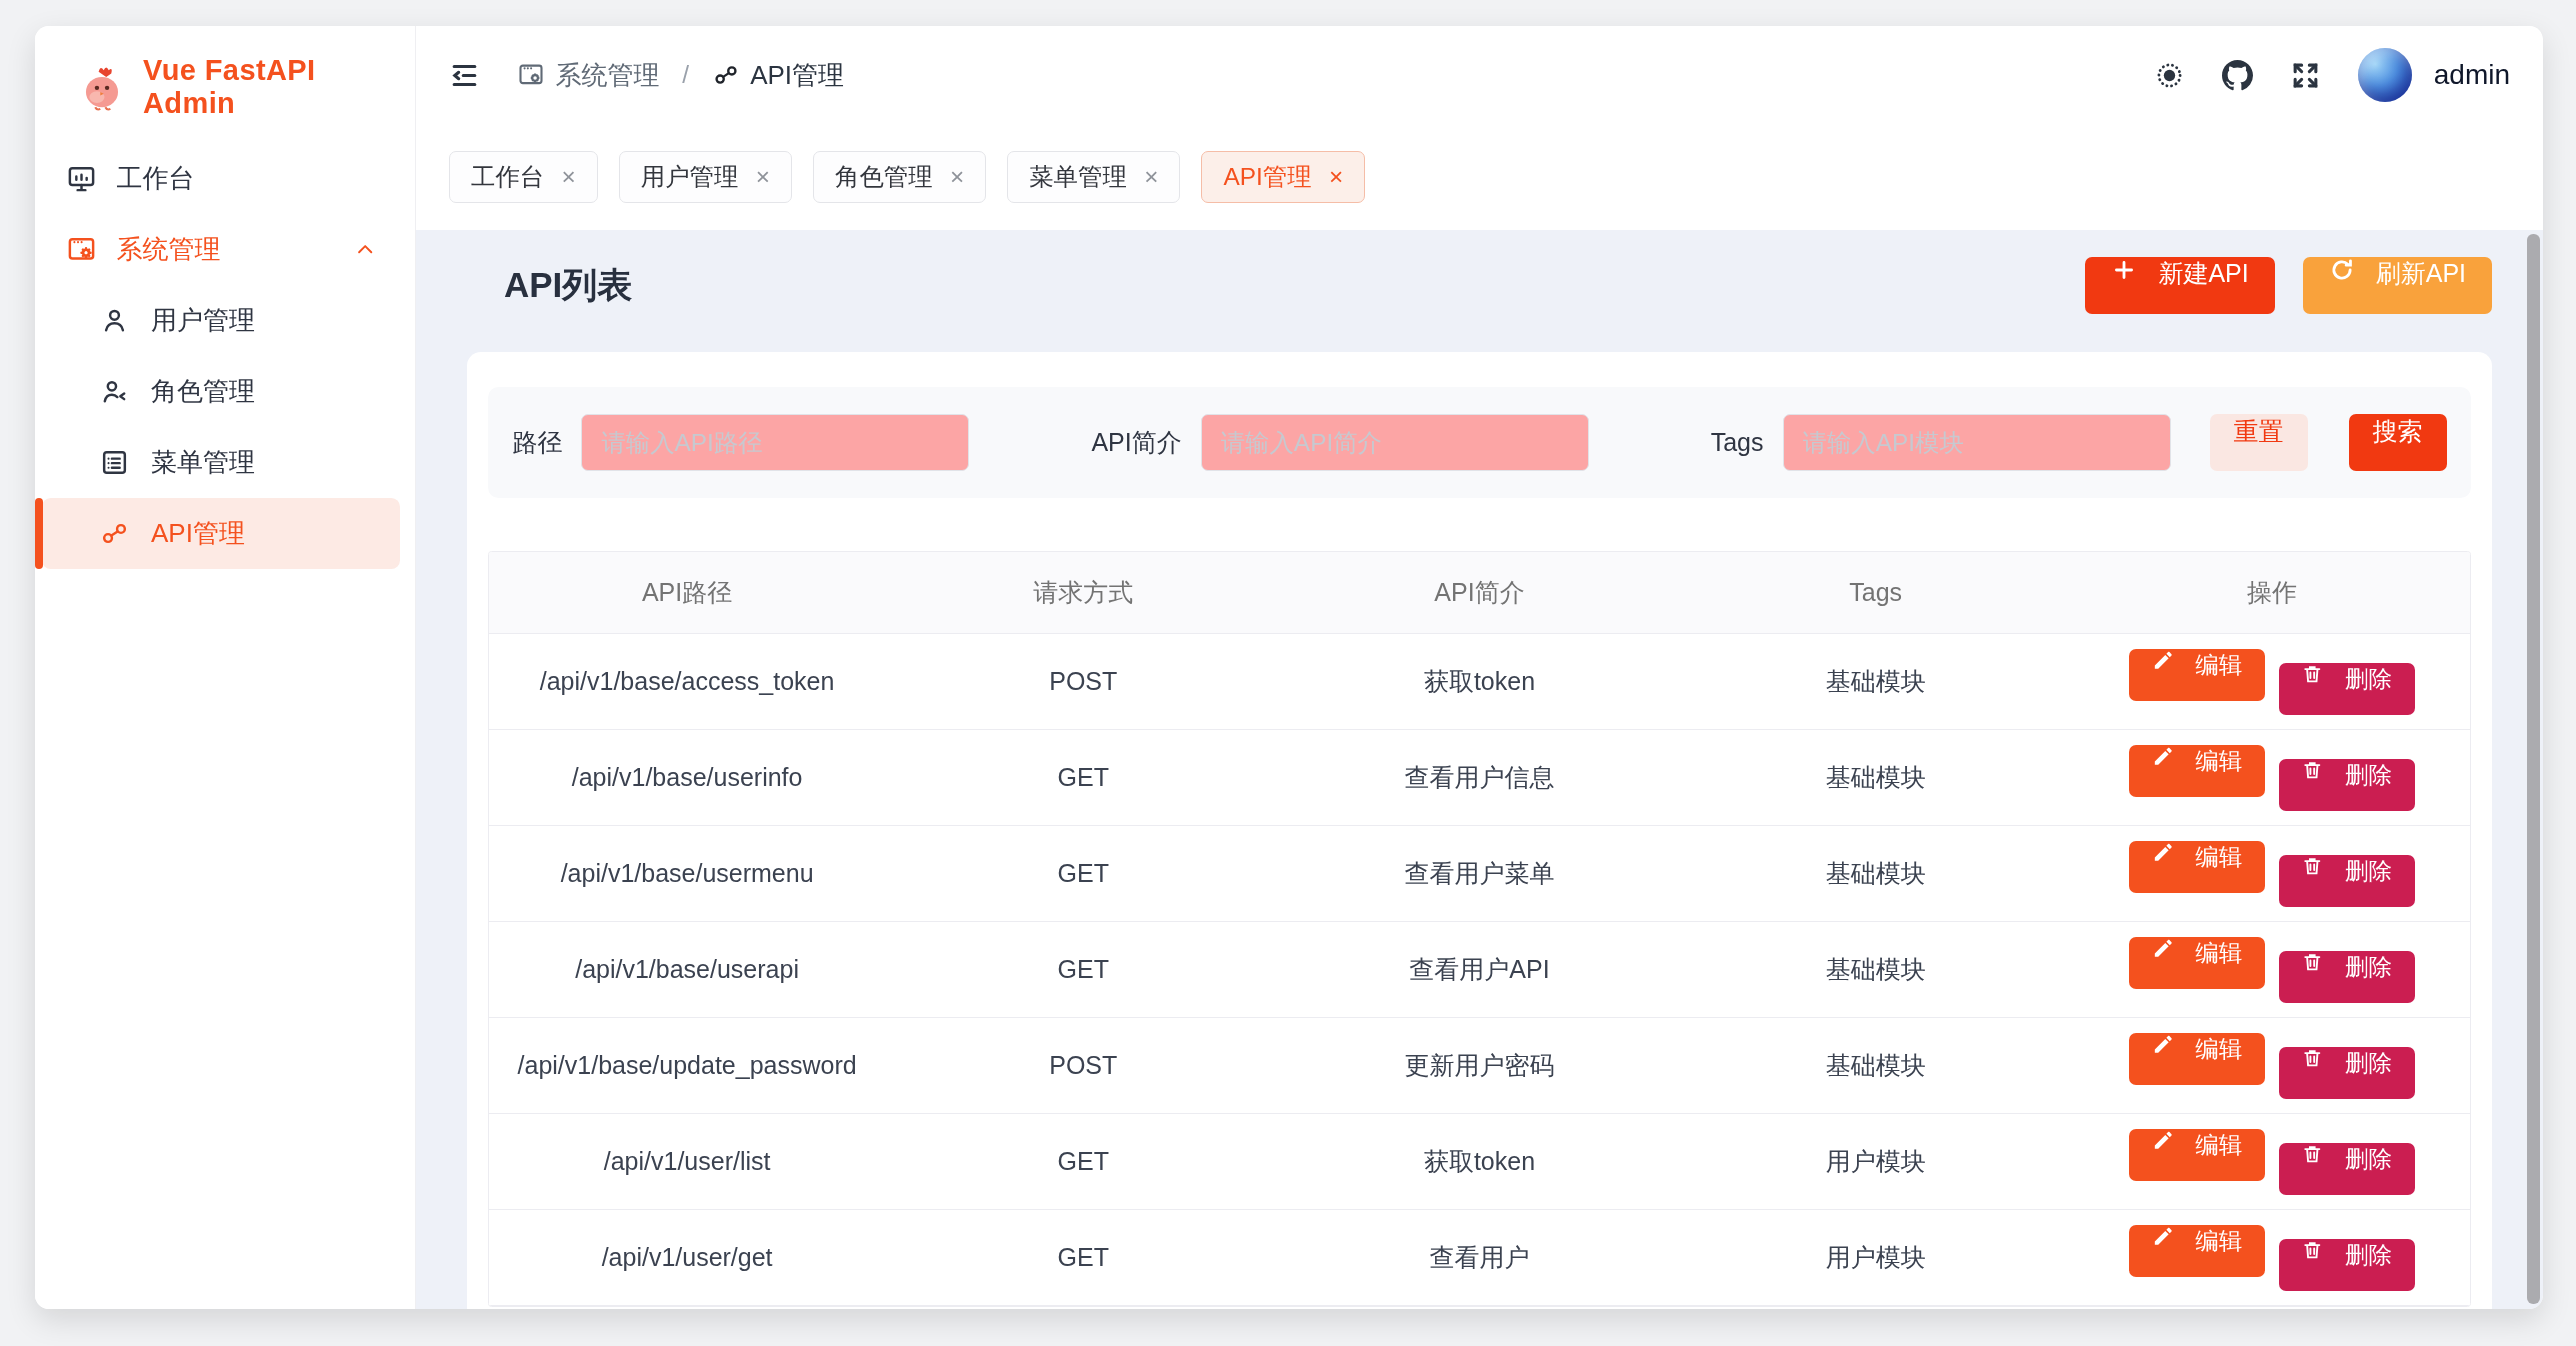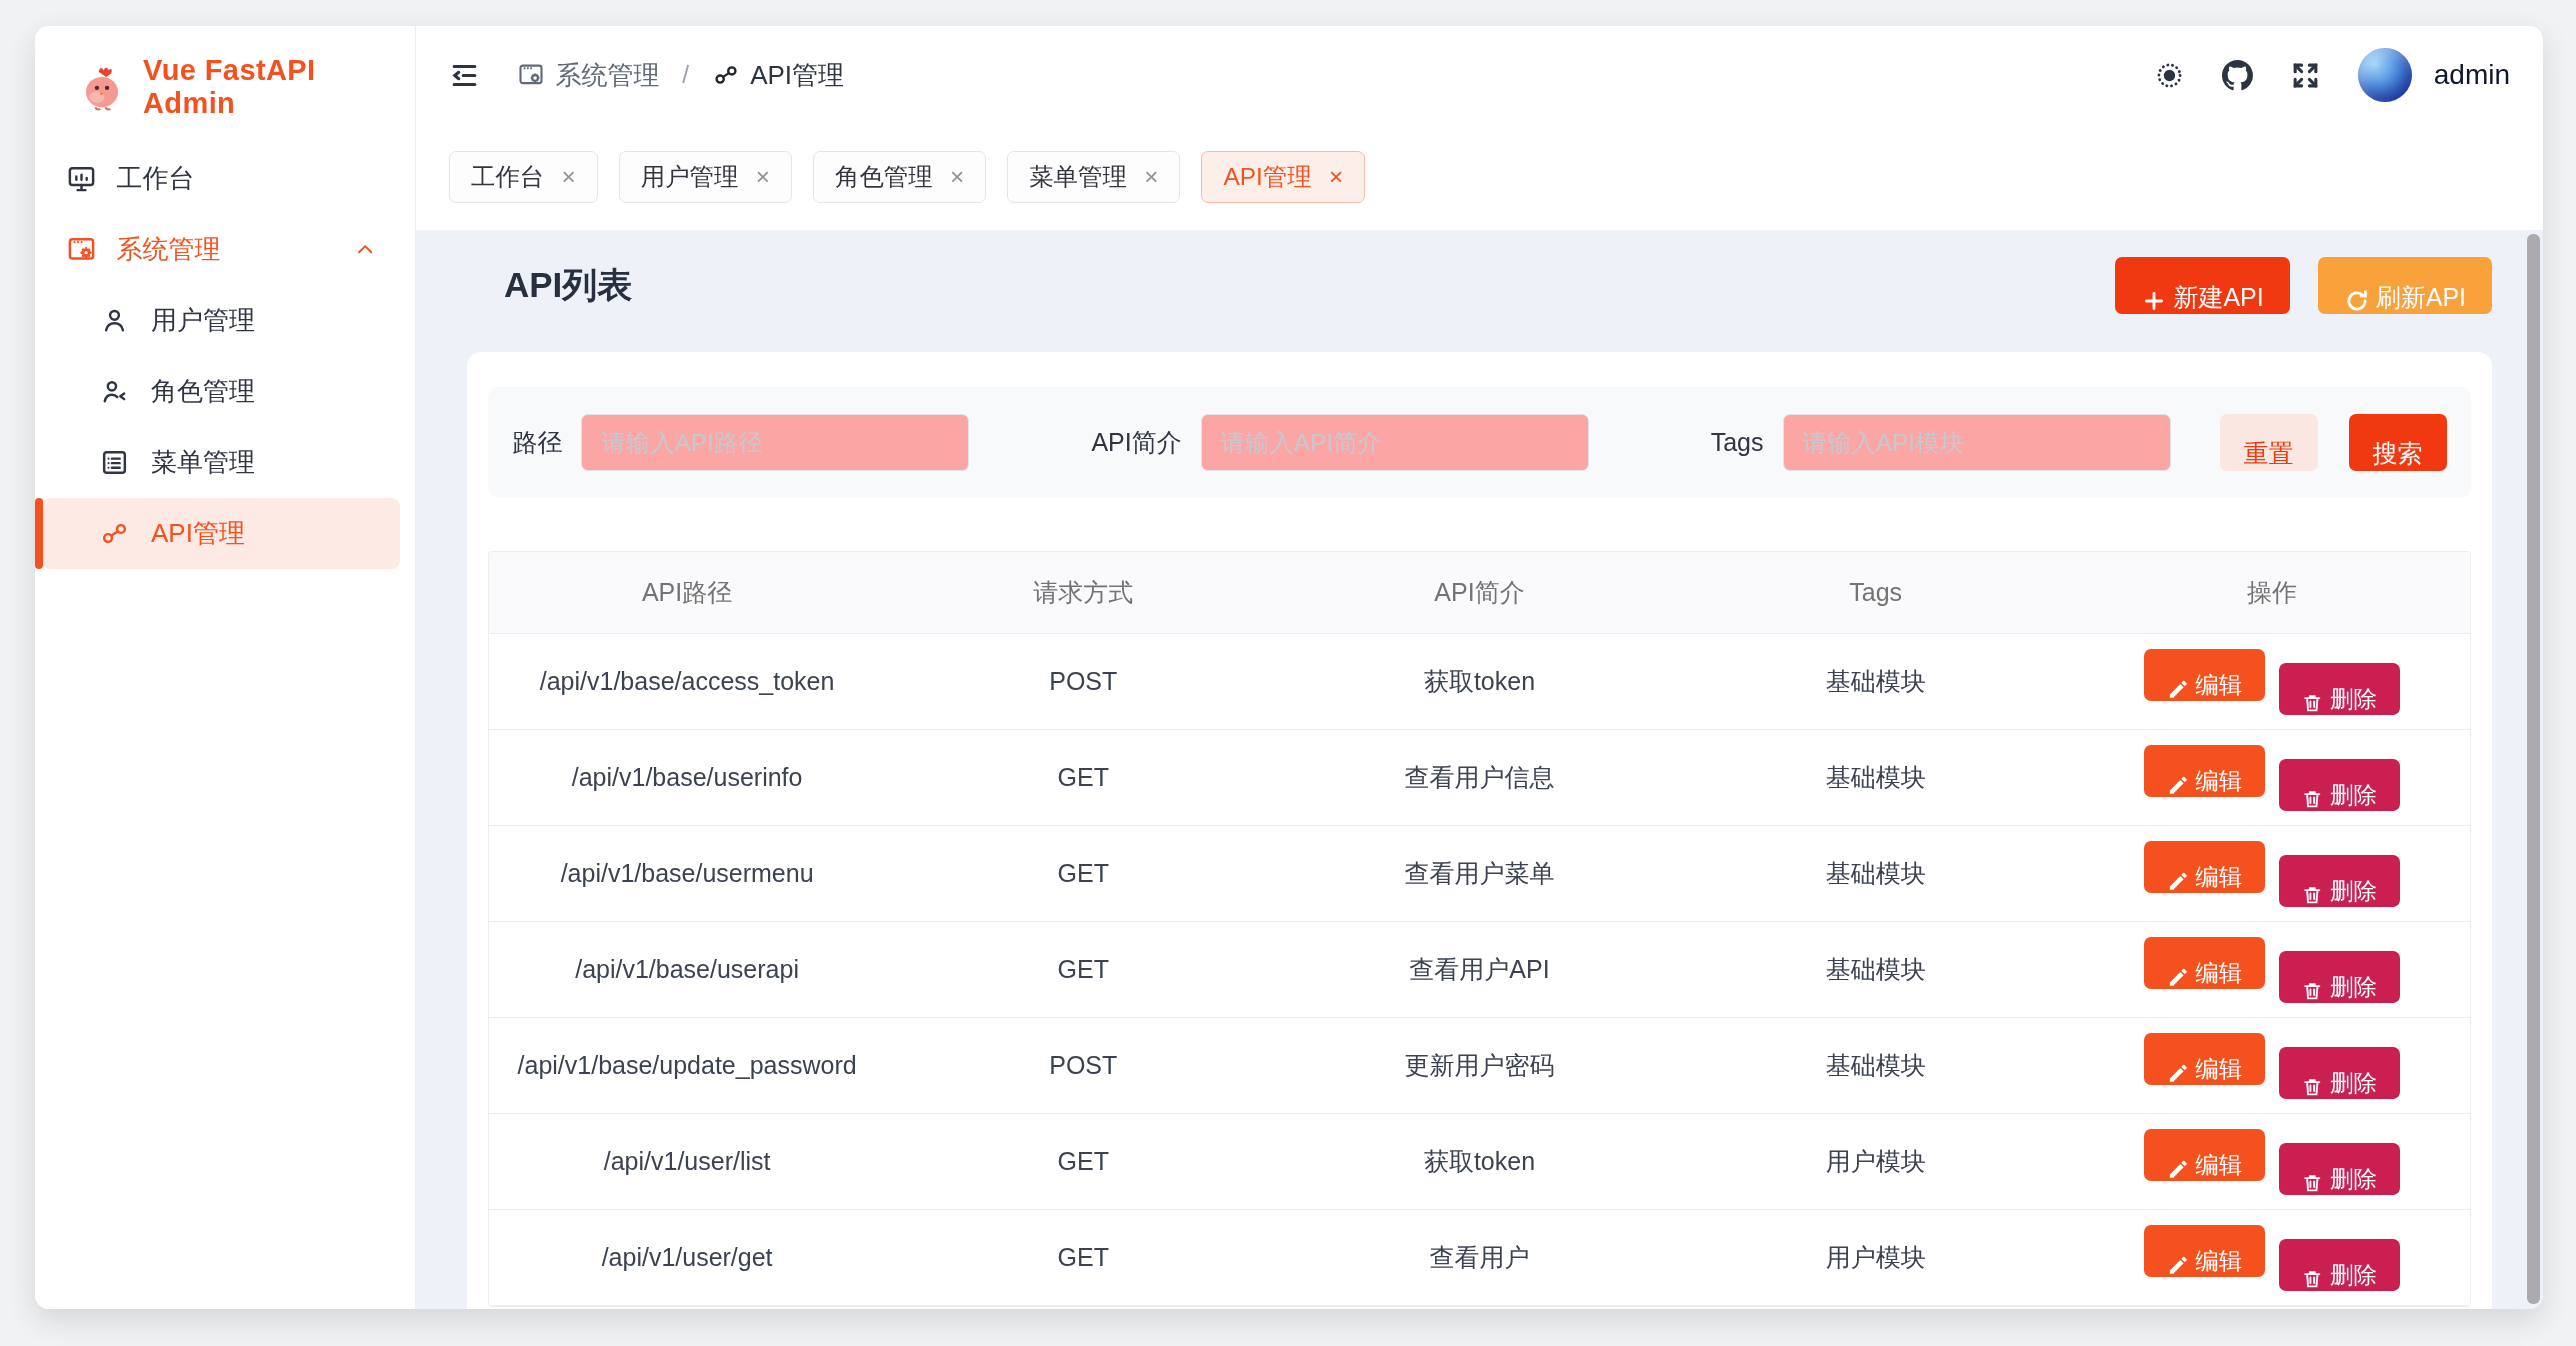--- a/index.html
+++ b/index.html
@@ -73,36 +73,36 @@
     font-size:24.4px;color:#33363d;cursor:pointer;
   }
   .tab .x{font-size:24.4px;color:#8f939a;line-height:1;}
   .tab.active{background:#fcefe9;border-color:#f5bda7;color:var(--brand);}
   .tab.active .x{color:var(--brand);}
   
   .content{flex:1;background:var(--content-bg);position:relative;overflow:hidden;padding:26px 51px 0 51px;}
   .content-head{display:flex;align-items:center;justify-content:space-between;height:59px;}
   .page-title{font-size:35px;font-weight:600;color:#28303f;margin-left:37px;}
   .head-btns{display:flex;gap:28px;}
-  .btn{display:inline-flex;align-items:flex-end;justify-content:center;gap:6px;border:none;cursor:pointer;
+  .btn{display:inline-flex;align-items:flex-start;justify-content:center;gap:21px;border:none;cursor:pointer;
     border-radius:7px;font-size:25px;color:#fff;font-family:inherit;}
   .btn svg{width:26px;height:26px;}
   .btn-create{height:57px;padding:0 26px;background:var(--primary);}
   .btn-refresh{height:57px;padding:0 26px;background:var(--warning);}
   .card{margin-top:37px;background:#fff;border-radius:14px;padding:35px 21px 21px 21px;height:1219px;}
   .filter{background:var(--panel-bg);border-radius:10.5px;height:111px;display:flex;align-items:center;padding:0 24.4px;}
   .fgroup{display:flex;align-items:center;gap:19px;margin-right:122px;}
   .fgroup:nth-of-type(3){margin-right:0;}
   .flabel{font-size:25px;color:#2f3542;white-space:nowrap;}
   .finput{width:388px;height:57px;background:#fca5a5;border:1.7px solid #e1e3e8;border-radius:7px;
     padding:0 19px;font-size:24.4px;color:#2f3542;font-family:inherit;outline:none;}
   .finput::placeholder{color:#c6c9d0;}
   .fspacer{flex:1;}
   .btn-reset{height:57px;width:98px;background:var(--reset-bg);color:var(--primary);}
-  .btn-search{height:57px;width:98px;background:var(--primary);margin-left:31px;}
+  .btn-search{height:57px;width:98px;background:var(--primary);margin-left:41px;}
   .table{margin-top:53px;border:0.9px solid var(--line);border-radius:3.5px;overflow:hidden;}
   .trow{display:grid;grid-template-columns:repeat(5,1fr);align-items:center;}
   .thead{height:82px;background:var(--thead-bg);border-bottom:0.9px solid var(--line);}
   .thead .cell{font-weight:400;color:#737373;}
   .cell{font-size:25px;color:var(--text-cell);text-align:center;}
   .tbody .trow{height:96px;background:#fff;border-bottom:0.9px solid var(--line);}
   .actions{display:flex;justify-content:center;gap:14px;}
   .btn-edit{height:52px;padding:0 22.6px;background:var(--brand);font-size:23.5px;border-radius:7px;}
   .btn-delete{height:52px;padding:0 22.6px;background:var(--danger);font-size:23.5px;border-radius:7px;margin-top:14px;}
   .btn-edit svg,.btn-delete svg{width:22.6px;height:22.6px;}

